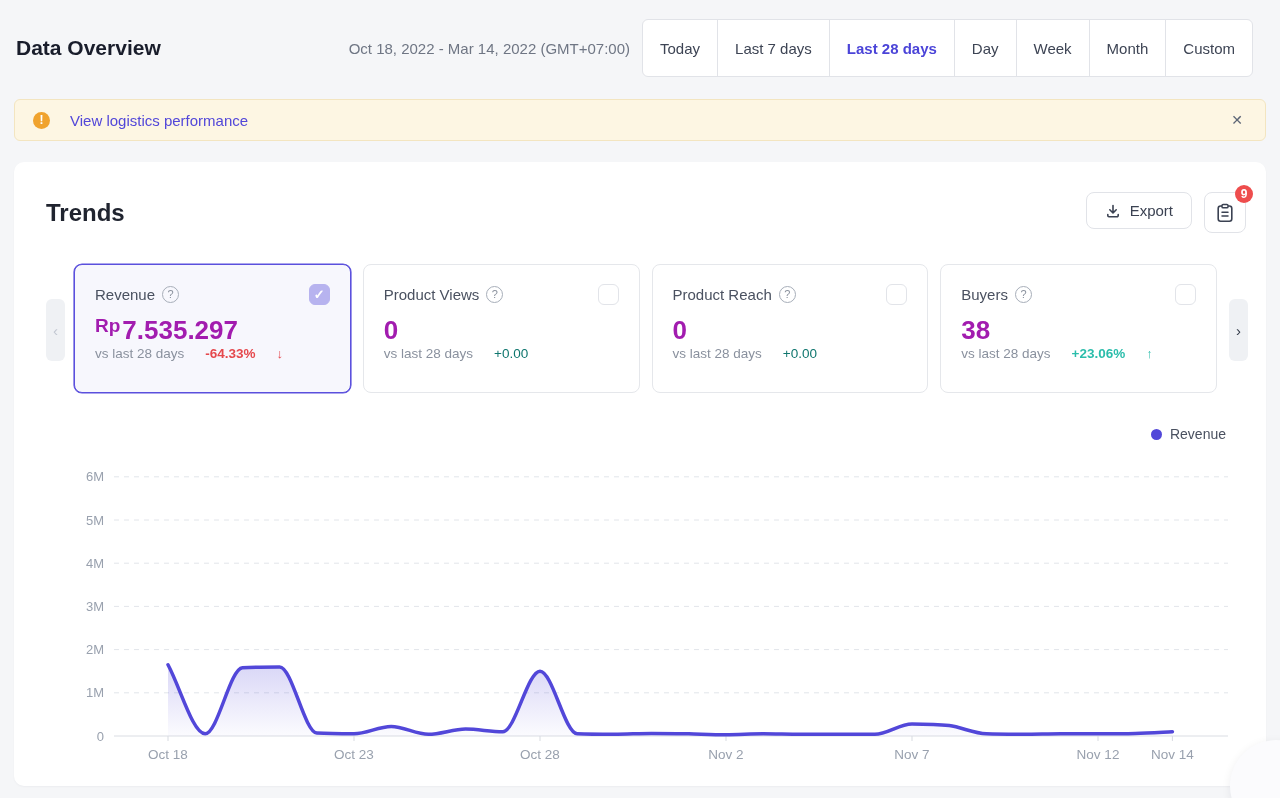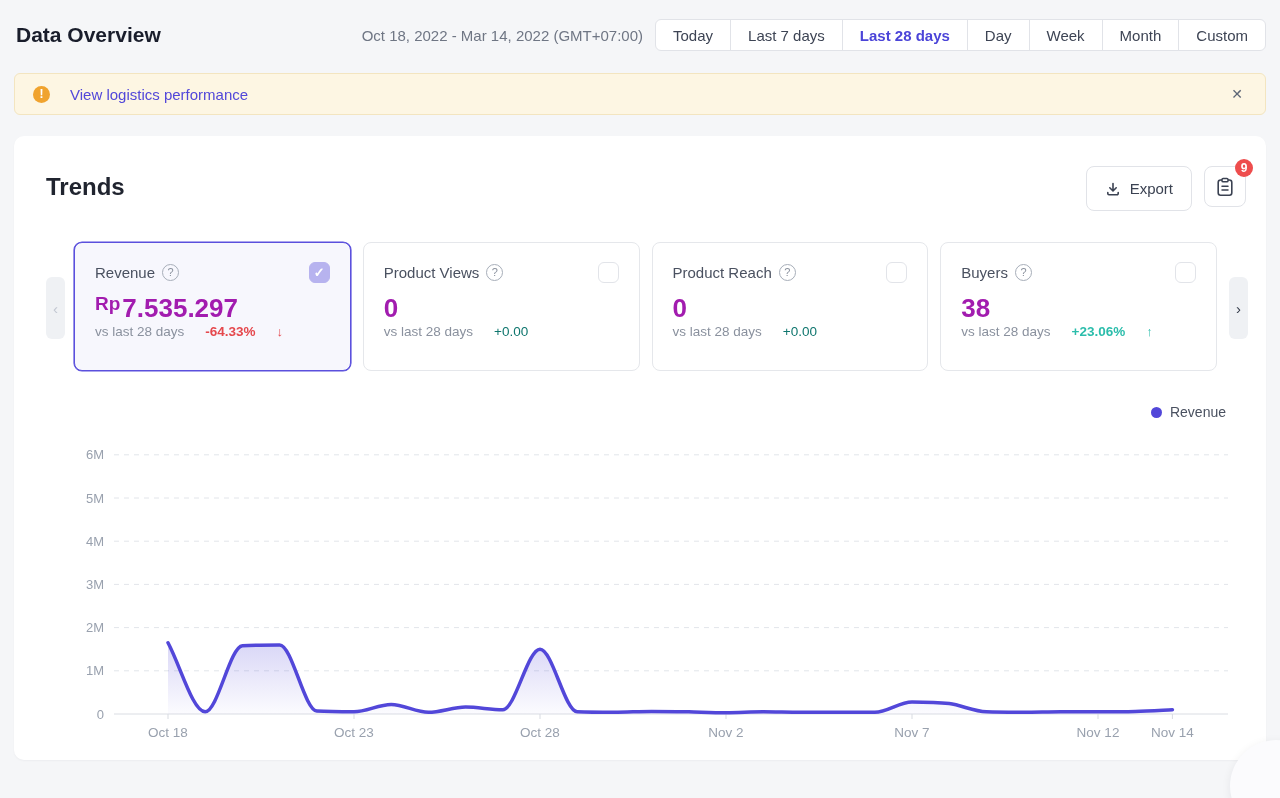--- a/index.html
+++ b/index.html
@@ -7,27 +7,27 @@
   body {
     width:1280px; height:798px; overflow:hidden;
     background:#f5f6f8;
     font-family:"Liberation Sans", sans-serif;
     color:#20242f;
     position:relative;
   }
   button { font-family:inherit; }
 
   
-  .topbar { display:flex; align-items:center; padding:19px 14px 0 16px; }
+  .topbar { display:flex; align-items:center; padding:19px 27px 0 16px; }
   .page-title { font-size:21px; font-weight:700; color:#191d2b; }
   .date-range { margin-left:auto; margin-right:12px; font-size:15px; color:#6f7684; }
   .seg { display:flex; }
   .seg-btn {
     background:#fff; border:1px solid #e1e3e8; margin-left:-1px;
-    height:32px; padding:0 17px; font-size:15px; color:#3d4454; cursor:pointer;
+    height:58px; padding:0 17px; font-size:15px; color:#3d4454; cursor:pointer;
   }
   .seg-btn:first-child { border-radius:6px 0 0 6px; margin-left:0; }
   .seg-btn:last-child { border-radius:0 6px 6px 0; }
   .seg-btn.active { color:#4b44d8; font-weight:600; }
 
   
   .banner {
     margin:22px 14px 0; height:42px;
     background:#fdf6e3; border:1px solid #f3e5c0; border-radius:6px;
     display:flex; align-items:center; padding:0 18px;
@@ -47,21 +47,21 @@
     margin:21px 14px 0; height:624px;
     background:#fff; border-radius:10px;
     box-shadow:0 1px 2px rgba(16,24,40,.04);
   }
   .card-head { display:flex; align-items:flex-start; padding:30px 20px 0 32px; }
   .trends-title { font-size:24px; font-weight:700; color:#20242f; padding-top:7px; }
   .actions { margin-left:auto; display:flex; gap:12px; }
   .export-btn {
     display:flex; align-items:center; gap:9px;
     background:#fff; border:1px solid #e1e3e8; border-radius:8px;
-    height:45px; padding:0 18px; font-size:15px; color:#3b4252; cursor:pointer;
+    height:37px; padding:0 18px; font-size:15px; color:#3b4252; cursor:pointer;
   }
   .clip-btn {
     position:relative; width:42px; height:41px;
     background:#fff; border:1px solid #e1e3e8; border-radius:8px;
     display:flex; align-items:center; justify-content:center; cursor:pointer;
   }
   .badge {
     position:absolute; top:-8px; right:-8px;
     min-width:18px; height:18px; border-radius:9px; padding:0 4px;
     background:#ee4d4d; color:#fff; font-size:12px; font-weight:700;

